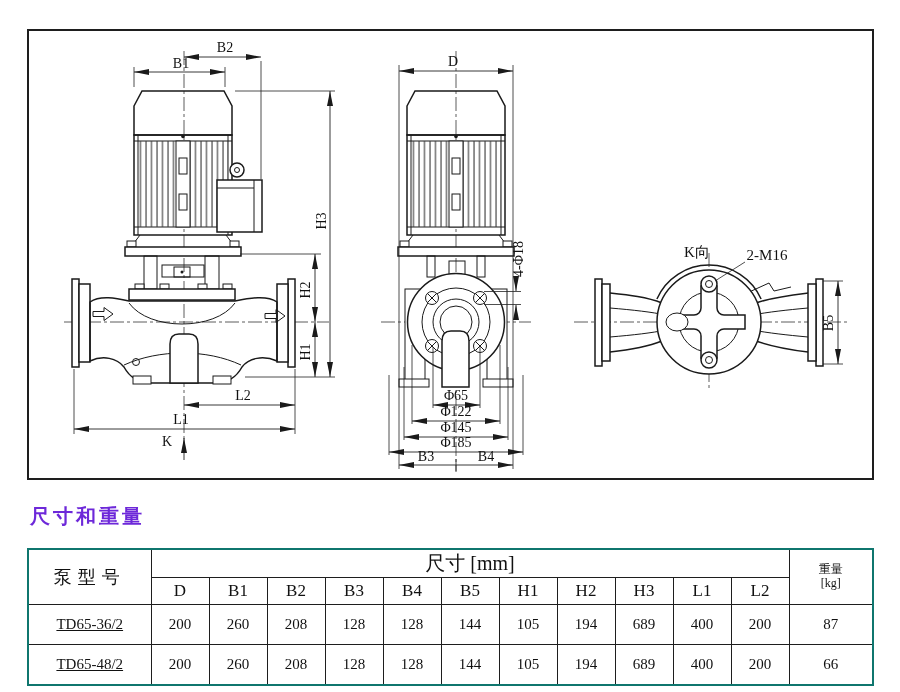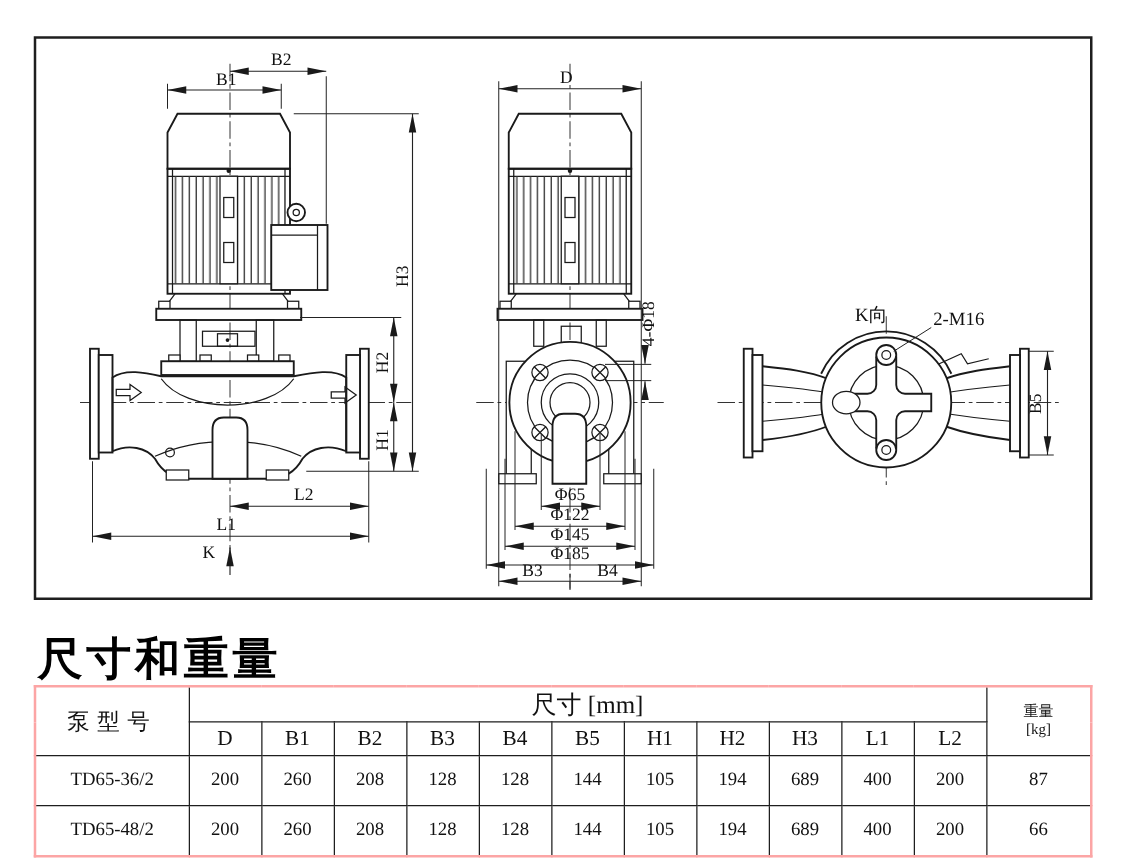--- a/index.html
+++ b/index.html
@@ -2,30 +2,30 @@
 <html><head>
 <meta charset="utf-8">
 <style>
   html,body{margin:0;padding:0;background:#fff;}
   .page{position:relative;width:900px;height:692px;background:#ffffff;overflow:hidden;
         font-family:"Liberation Serif","DejaVu Serif",serif;color:#111;}
   .drawing-frame{position:absolute;left:27px;top:29px;width:843px;height:447px;
         border:2px solid #1e1e1e;background:#fff;}
   .drawing-frame svg{display:block;}
   .section-title{position:absolute;left:30px;top:503px;font-family:"Liberation Sans","DejaVu Sans",sans-serif;
-        font-weight:900;font-size:36px;letter-spacing:3px;color:#000000;}
+        font-weight:900;font-size:20px;letter-spacing:3px;color:#6d28d9;}
   table.dims{position:absolute;left:27px;top:548px;border-collapse:collapse;table-layout:fixed;
         width:845px;font-family:"Liberation Serif","DejaVu Serif",serif;}
   table.dims td{border:1px solid #1e1e1e;text-align:center;vertical-align:middle;padding:0;}
-  table.dims{border:2px solid #fca5a5;}
+  table.dims{border:2px solid #0f766e;}
   td.model-h{font-size:18px;letter-spacing:6px;}
   td.span-h{font-size:20px;height:24px;}
   td.col-h{font-size:17px;height:26px;}
   td.weight-h{font-size:12px;line-height:1.15;}
-  td.model-c{font-size:15px;height:39px;}
+  td.model-c{font-size:15px;height:39px;text-decoration:underline;}
   td.val-c{font-size:15px;}
   
   .ol{fill:none;stroke:#1a1a1a;stroke-width:1.5;}
   .ol2{fill:none;stroke:#1a1a1a;stroke-width:1;}
   .wfill{fill:#ffffff;stroke:#1a1a1a;stroke-width:1.5;}
   .wfill2{fill:#ffffff;stroke:#1a1a1a;stroke-width:1;}
   .cl{fill:none;stroke:#333;stroke-width:0.8;stroke-dasharray:14 3 3 3;}
   .dim{fill:none;stroke:#222;stroke-width:0.9;}
   .ext{fill:none;stroke:#222;stroke-width:0.8;}
   .dimtxt{font-family:"Liberation Serif","DejaVu Serif",serif;font-size:14px;fill:#111;text-anchor:middle;}

